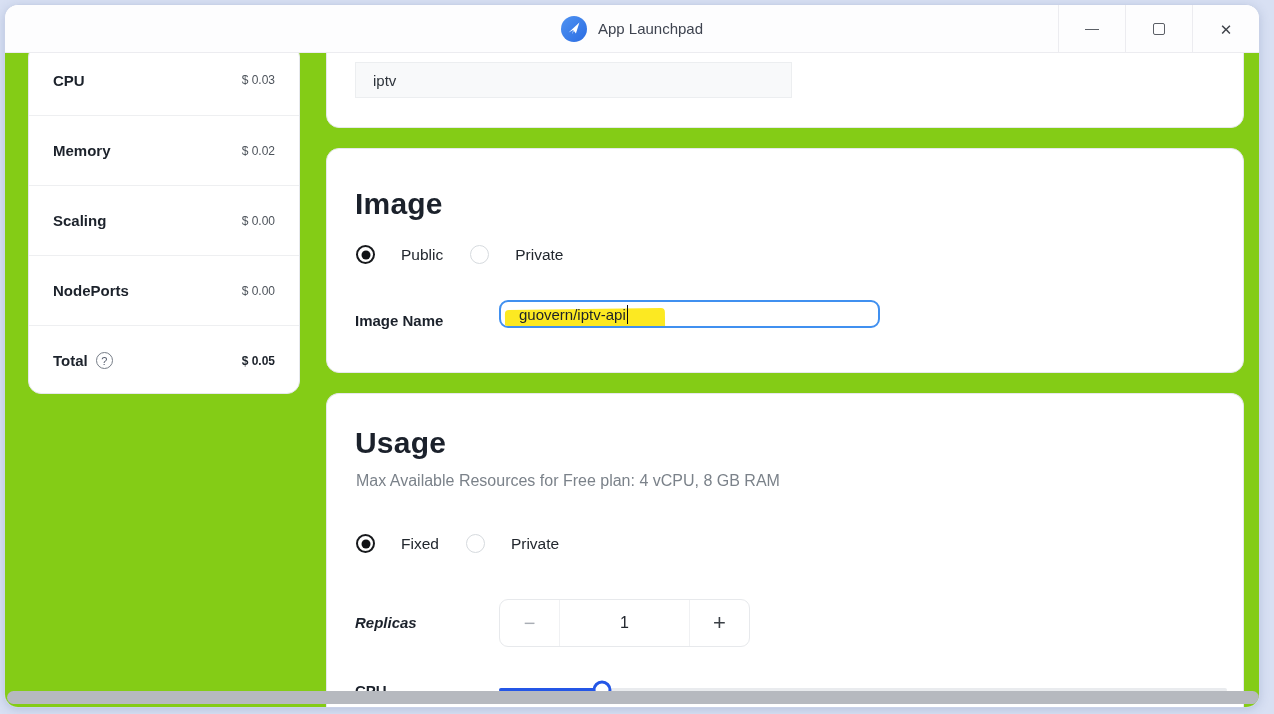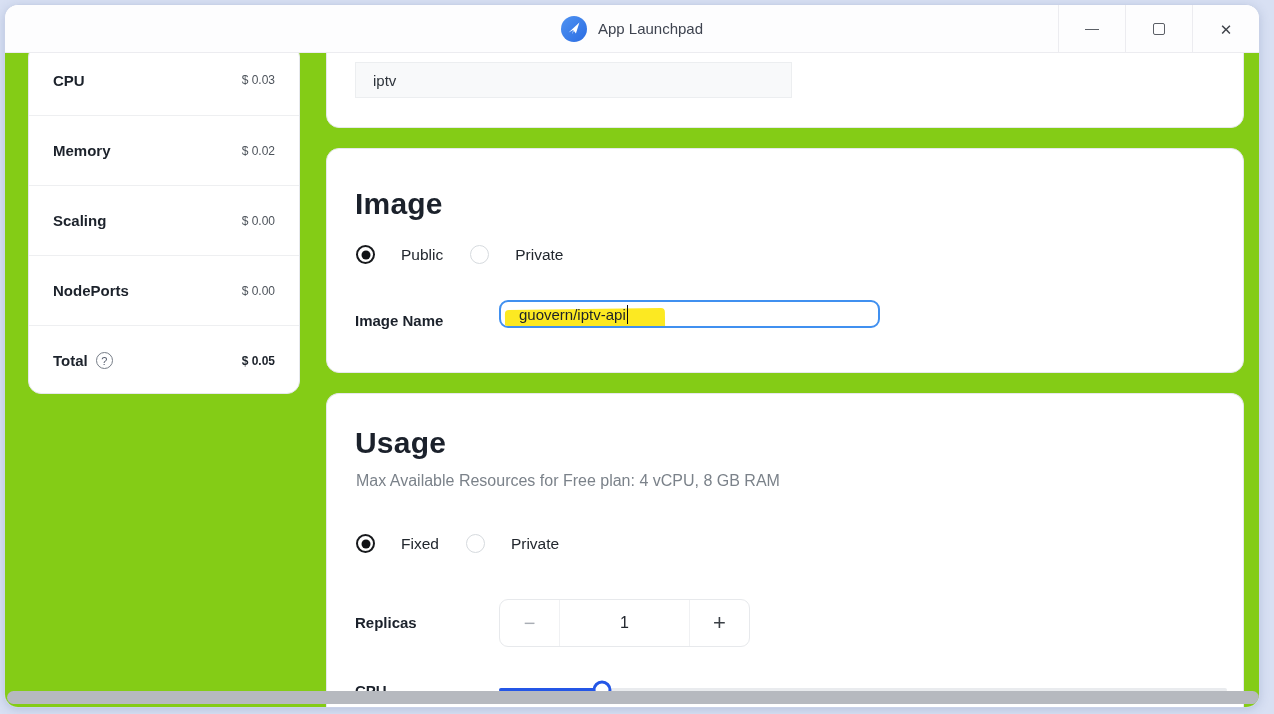--- a/index.html
+++ b/index.html
@@ -85,21 +85,21 @@
     border-radius:4px; transform:rotate(-0.8deg); opacity:.95;
   }
   .imagename-text{ position:relative; font-size:15px; color:#1d2228; }
   .caret{ position:relative; display:inline-block; width:1.6px; height:19px; background:#0b0d0f; vertical-align:-4px; margin-left:1px; }
 
   
   .usage-card{ left:321px; top:340px; width:918px; height:410px; border-bottom:none; border-bottom-left-radius:0; border-bottom-right-radius:0; }
   .usage-card .section-title{ top:32px; }
   .usage-subtitle{ position:absolute; left:29px; top:78px; font-size:16px; color:#7b828a; }
   .usage-card .radio-row{ top:140px; }
-  .usage-card .field-label-replicas{ position:absolute; left:28px; top:220px; font-size:15px; font-weight:700; color:#1b212b; }
+  .usage-card .field-label-replicas{ position:absolute; left:28px; top:220px; font-size:15px; font-weight:700; color:#1b212b;font-style:italic; }
   .stepper{
     position:absolute; left:172px; top:205px; width:251px; height:48px;
     border:1px solid #e7e9ec; border-radius:9px; display:flex; align-items:stretch; background:#fff;
   }
   .step-btn{
     width:60px; border:none; background:transparent; cursor:pointer;
     display:flex; align-items:center; justify-content:center; font-family:"Liberation Sans", sans-serif;
   }
   .step-minus{ font-size:20px; color:#a9aeb5; border-right:1px solid #f0f1f3; }
   .step-plus{ font-size:22px; color:#3b4046; border-left:1px solid #f0f1f3; }

